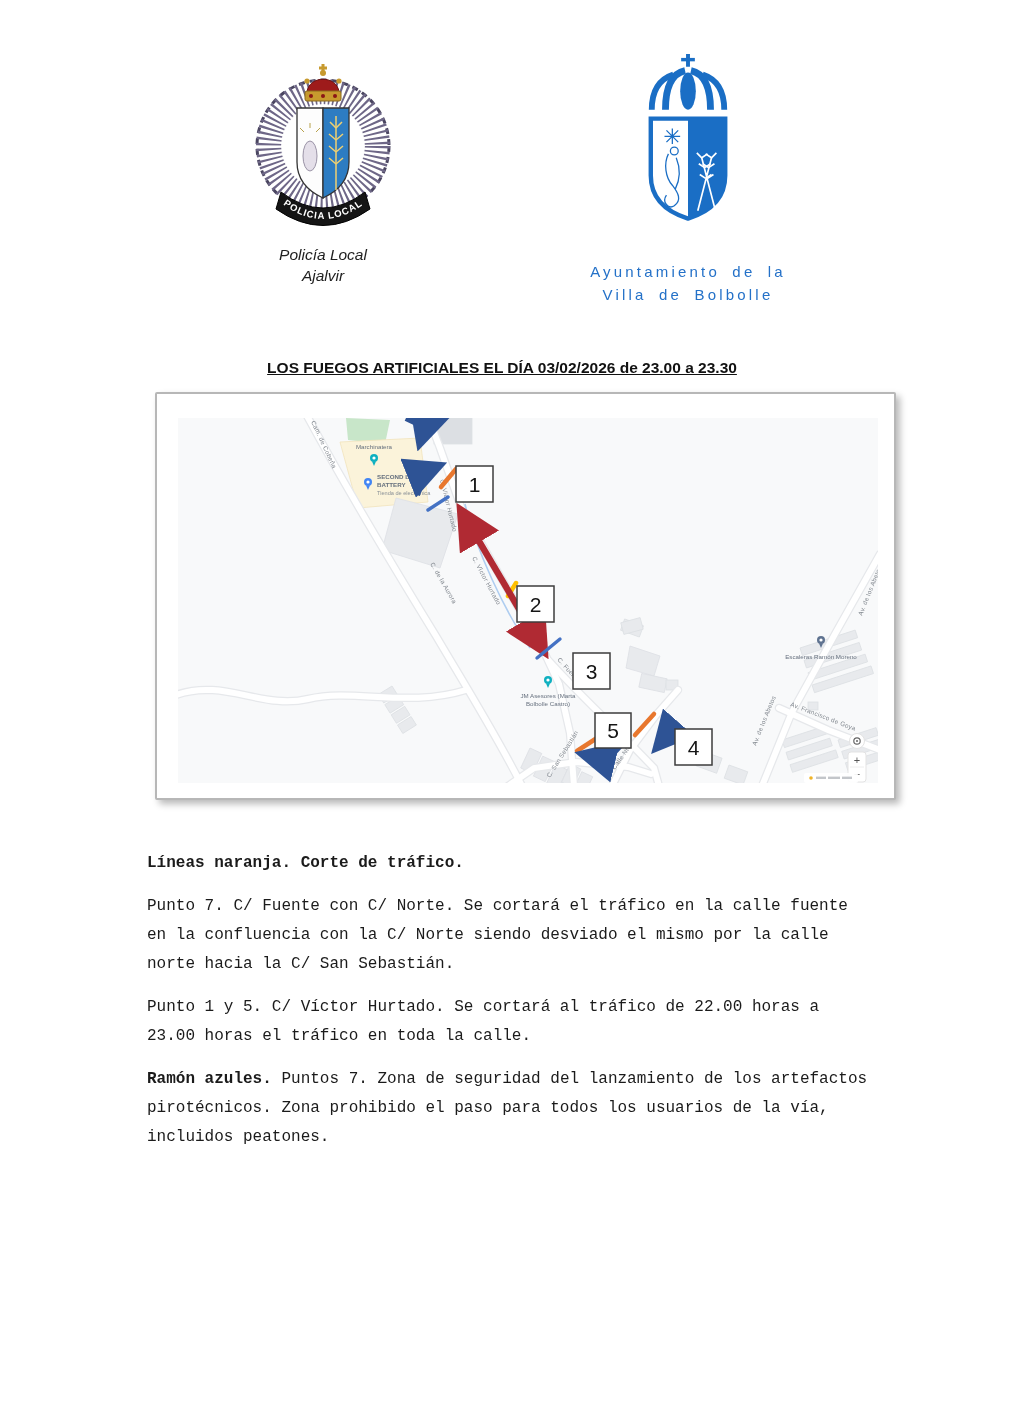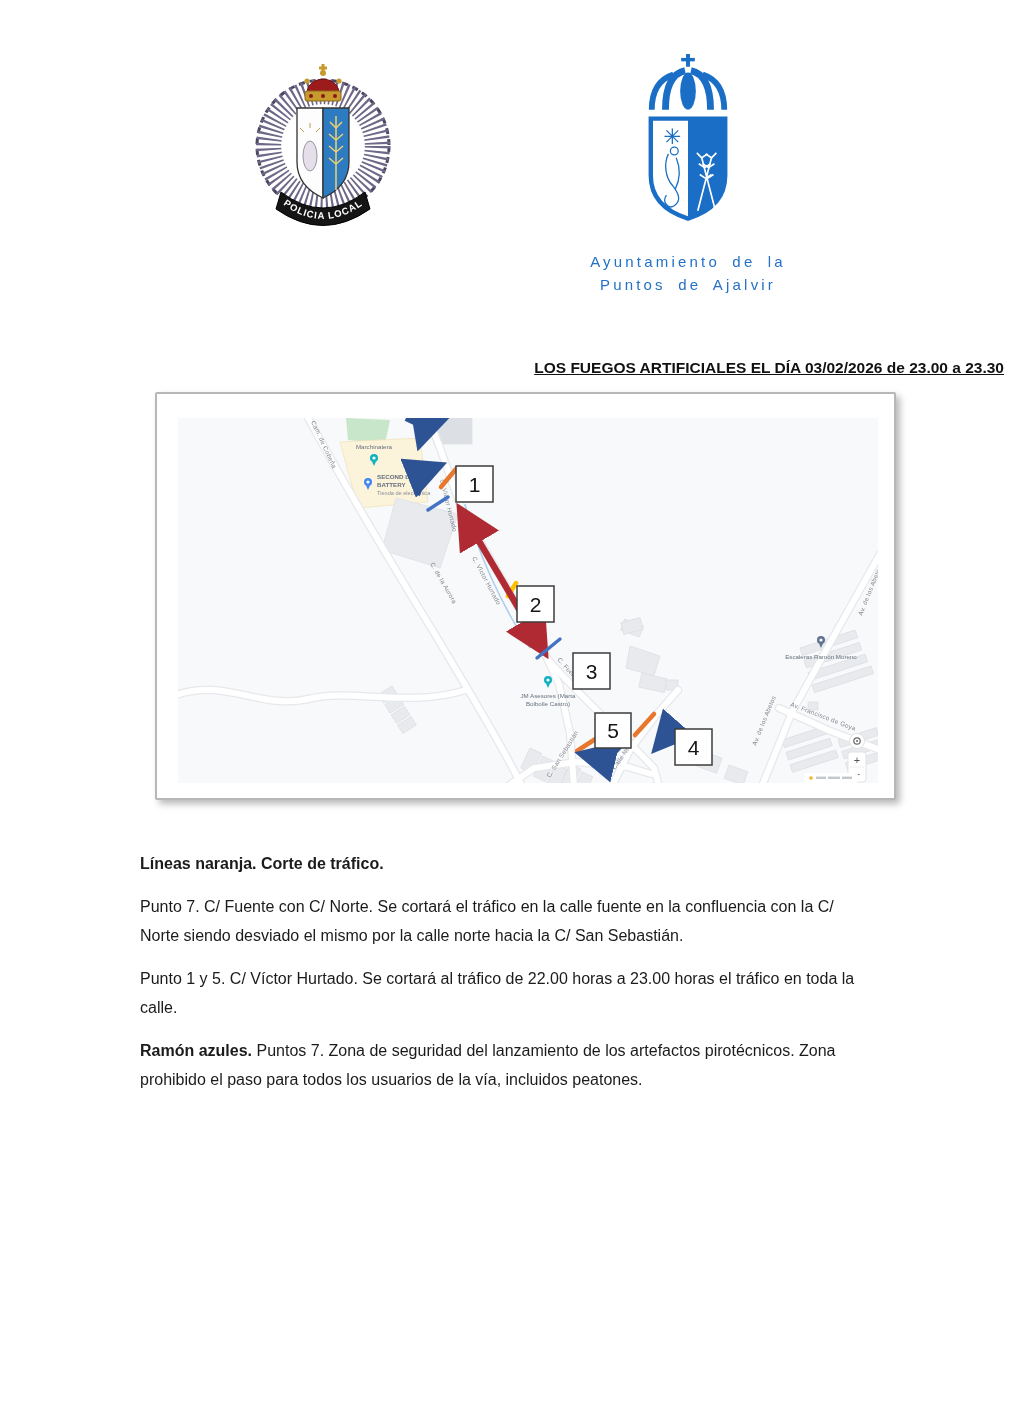--- a/index.html
+++ b/index.html
@@ -5,35 +5,35 @@
   * { box-sizing: border-box; }
   html,body { margin:0; padding:0; background:#ffffff; }
   .page {
     position:relative; width:1010px; height:1428px; background:#ffffff;
     font-family:"Liberation Sans", sans-serif; color:#1b1b1b; overflow:hidden;
   }
   
   .police-block { position:absolute; left:248px; top:58px; width:150px; text-align:center; }
   .police-caption { margin-top:4px; font-style:italic; font-size:15.5px; line-height:21px; color:#1f1f1f; }
   .council-block { position:absolute; left:583px; top:54px; width:210px; text-align:center; }
-  .council-caption { margin-top:2px; font-size:15px; line-height:23px; color:#2471c8; letter-spacing:3.2px; word-spacing:5px; }
+  .council-caption { margin-top:12px; font-size:15px; line-height:23px; color:#2471c8; letter-spacing:3.2px; word-spacing:5px; }
   
   .doc-title {
-    position:absolute; left:0; top:359px; width:1004px; text-align:right;
+    position:absolute; left:0; top:359px; width:1004px; text-align:center;
     font-size:15.5px; font-weight:bold; text-decoration:underline; color:#111;
   }
   
   .map-frame {
     position:absolute; left:155px; top:392px; width:741px; height:408px;
     background:#ffffff; border:2px solid #b7b7b7; border-radius:2px;
     box-shadow:4px 4px 7px rgba(0,0,0,.28);
   }
   .map-frame svg.mapsvg { position:absolute; left:21px; top:24px; }
   
-  .legend { position:absolute; left:140px; top:849px; width:724px; font-size:16px; line-height:29px; }
+  .legend { position:absolute; left:147px; top:849px; width:724px; font-size:16px; line-height:29px;font-family:Liberation Mono, monospace; }
   .legend p { margin:0 0 14px 0; }
   .legend .lead { font-weight:bold; }
   
   text { font-family:"Liberation Sans", sans-serif; }
   .street { fill:#82888f; font-size:6.3px; letter-spacing:.3px; }
   .poi-label { fill:#66707e; font-size:6.2px; }
   .poi-sub { fill:#8a9097; font-size:5.6px; }
   .marker-num { fill:#151515; font-size:21px; }
   .ctrl-glyph { fill:#555; font-size:11px; }
 </style>
@@ -69,20 +69,24 @@
         <path d="M83,58 V132"></path>
         <path d="M83,70 l6,-6 M83,70 l-6,-6 M83,82 l7,-6 M83,82 l-7,-6 M83,94 l7,-6 M83,94 l-7,-6 M83,106 l7,-6 M83,106 l-7,-6"></path>
       </g>
 
       <path d="M28,134 Q70,166 112,134 L117,151 Q70,184 23,151 Z" fill="#151515" stroke="#000" stroke-width="1"></path>
       <path id="bannerPath" d="M32,148 Q70,174 108,148" fill="none"></path>
       <text font-size="9.5" font-weight="bold" fill="#ffffff" letter-spacing="1">
         <textPath href="#bannerPath" startOffset="50%" text-anchor="middle">POLICIA LOCAL</textPath>
       </text>
     </svg>
+    <div class="police-caption">
+      <div>Policía Local</div>
+      <div>Ajalvir</div>
+    </div>
   </div>
 
   <div class="council-block">
     <svg width="118" height="190" viewBox="0 0 120 194">
       <g fill="#1a6ec5">
         <rect x="58" y="0" width="4" height="13"></rect>
         <rect x="53" y="4" width="14" height="3.5"></rect>
         <ellipse cx="60" cy="38" rx="8" ry="19"></ellipse>
       </g>
       <g stroke="#1a6ec5" fill="none">
@@ -100,21 +104,21 @@
         <path d="M48,106 C52,116 52,128 47,138"></path>
       </g>
       <g stroke="#ffffff" stroke-width="1.7" fill="none">
         <path d="M70,160 L84,106 M88,160 L74,106"></path>
         <path d="M84,106 l-6,-4 M84,106 l5,-5 M81,116 l-6,-4 M81,116 l6,-4 M78,127 l-6,-4 M78,127 l6,-4"></path>
         <path d="M74,106 l6,-4 M74,106 l-5,-5 M77,116 l6,-4 M77,116 l-6,-4 M80,127 l6,-4"></path>
       </g>
     </svg>
     <div class="council-caption">
       <div>Ayuntamiento de la</div>
-      <div>Puntos de Ajalvir</div>
+      <div>Villa de Bolbolle</div>
     </div>
   </div>
 
   <div class="doc-title">LOS FUEGOS ARTIFICIALES EL DÍA 03/02/2026 de 23.00 a 23.30</div>
 
   <div class="map-frame">
     <svg class="mapsvg" width="700" height="365" viewBox="0 0 700 365">
       <defs>
         <marker id="redhead" markerWidth="7" markerHeight="7" refX="5" refY="3.5" orient="auto-start-reverse">
           <path d="M0,0 L7,3.5 L0,7 Z" fill="#b02a33"></path>

